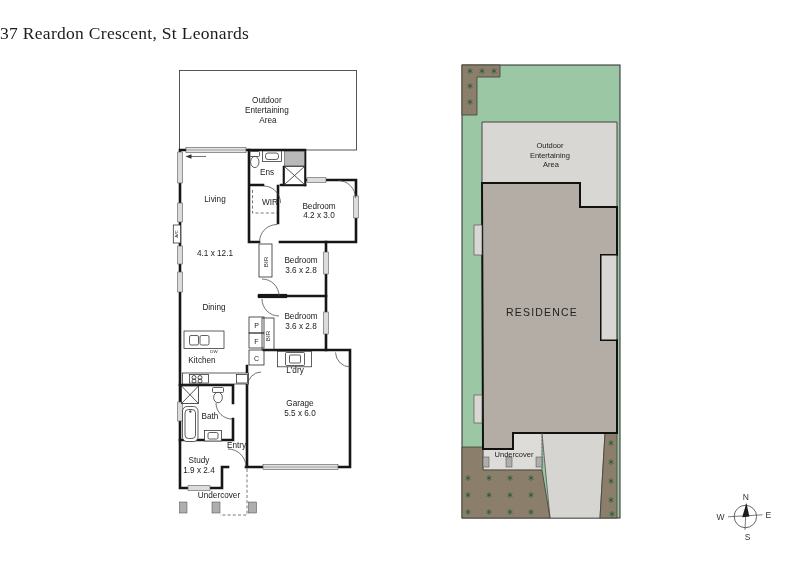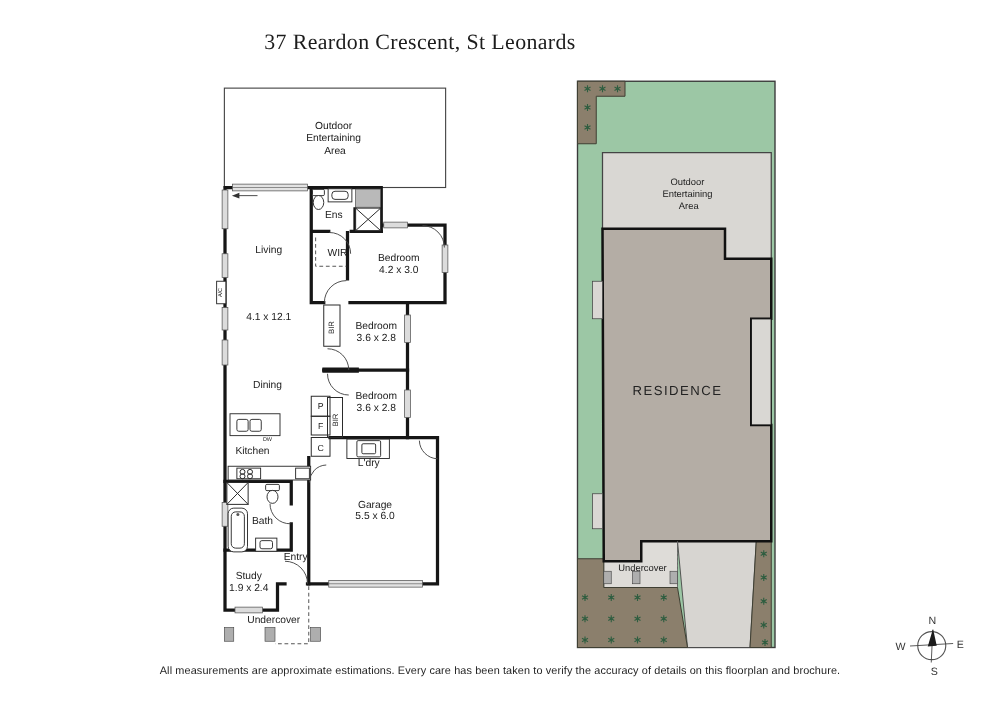--- a/index.html
+++ b/index.html
@@ -1,18 +1,18 @@
 <!DOCTYPE html>
 <html><head>
 <meta charset="utf-8">
 <style>
   html,body{margin:0;padding:0;background:#fff;}
   .page{position:relative;width:800px;height:566px;background:#ffffff;overflow:hidden;
         font-family:"Liberation Sans",sans-serif;}
-  .title{position:absolute;top:23px;left:0;width:672px;text-align:center;
+  .title{position:absolute;top:23px;left:0;width:672px;
          font-family:"Liberation Serif","DejaVu Serif",serif;font-size:17.5px;
          letter-spacing:.3px;color:#1c1c1c;}
   .disclaimer{position:absolute;top:531px;left:0;width:800px;text-align:center;
               font-size:8.7px;color:#1e1e1e;letter-spacing:.1px;}
   svg{position:absolute;left:0;top:0;}
   .wall{stroke:#161616;stroke-width:2.6;fill:none;stroke-linecap:square;}
   .wall4{stroke:#161616;stroke-width:4.2;fill:none;stroke-linecap:square;}
   .thin{stroke:#2b2b2b;stroke-width:0.8;fill:none;}
   .fixture{stroke:#2b2b2b;stroke-width:0.75;fill:#ffffff;}
   .window{fill:#dcdcdc;stroke:#555;stroke-width:0.6;}
@@ -282,14 +282,13 @@
       <line x1="728" y1="516.8" x2="762.5" y2="514.8" stroke="#444" stroke-width="0.7"></line>
       <line x1="745" y1="530" x2="746.2" y2="504" stroke="#444" stroke-width="0.7"></line>
       <polygon points="746.4,503 742.2,517.2 749.4,516.6" fill="#1c1c1c"></polygon>
       <text class="cmp" x="745.8" y="499.5">N</text>
       <text class="cmp" x="768.3" y="518">E</text>
       <text class="cmp" x="747.5" y="540">S</text>
       <text class="cmp" x="720.5" y="520">W</text>
     </g>
   </svg>
 
-  <div class="disclaimer">All measurements are approximate estimations. Every care has been taken to verify the accuracy of details on this floorplan and brochure.</div>
 </div>
 
 </body></html>

